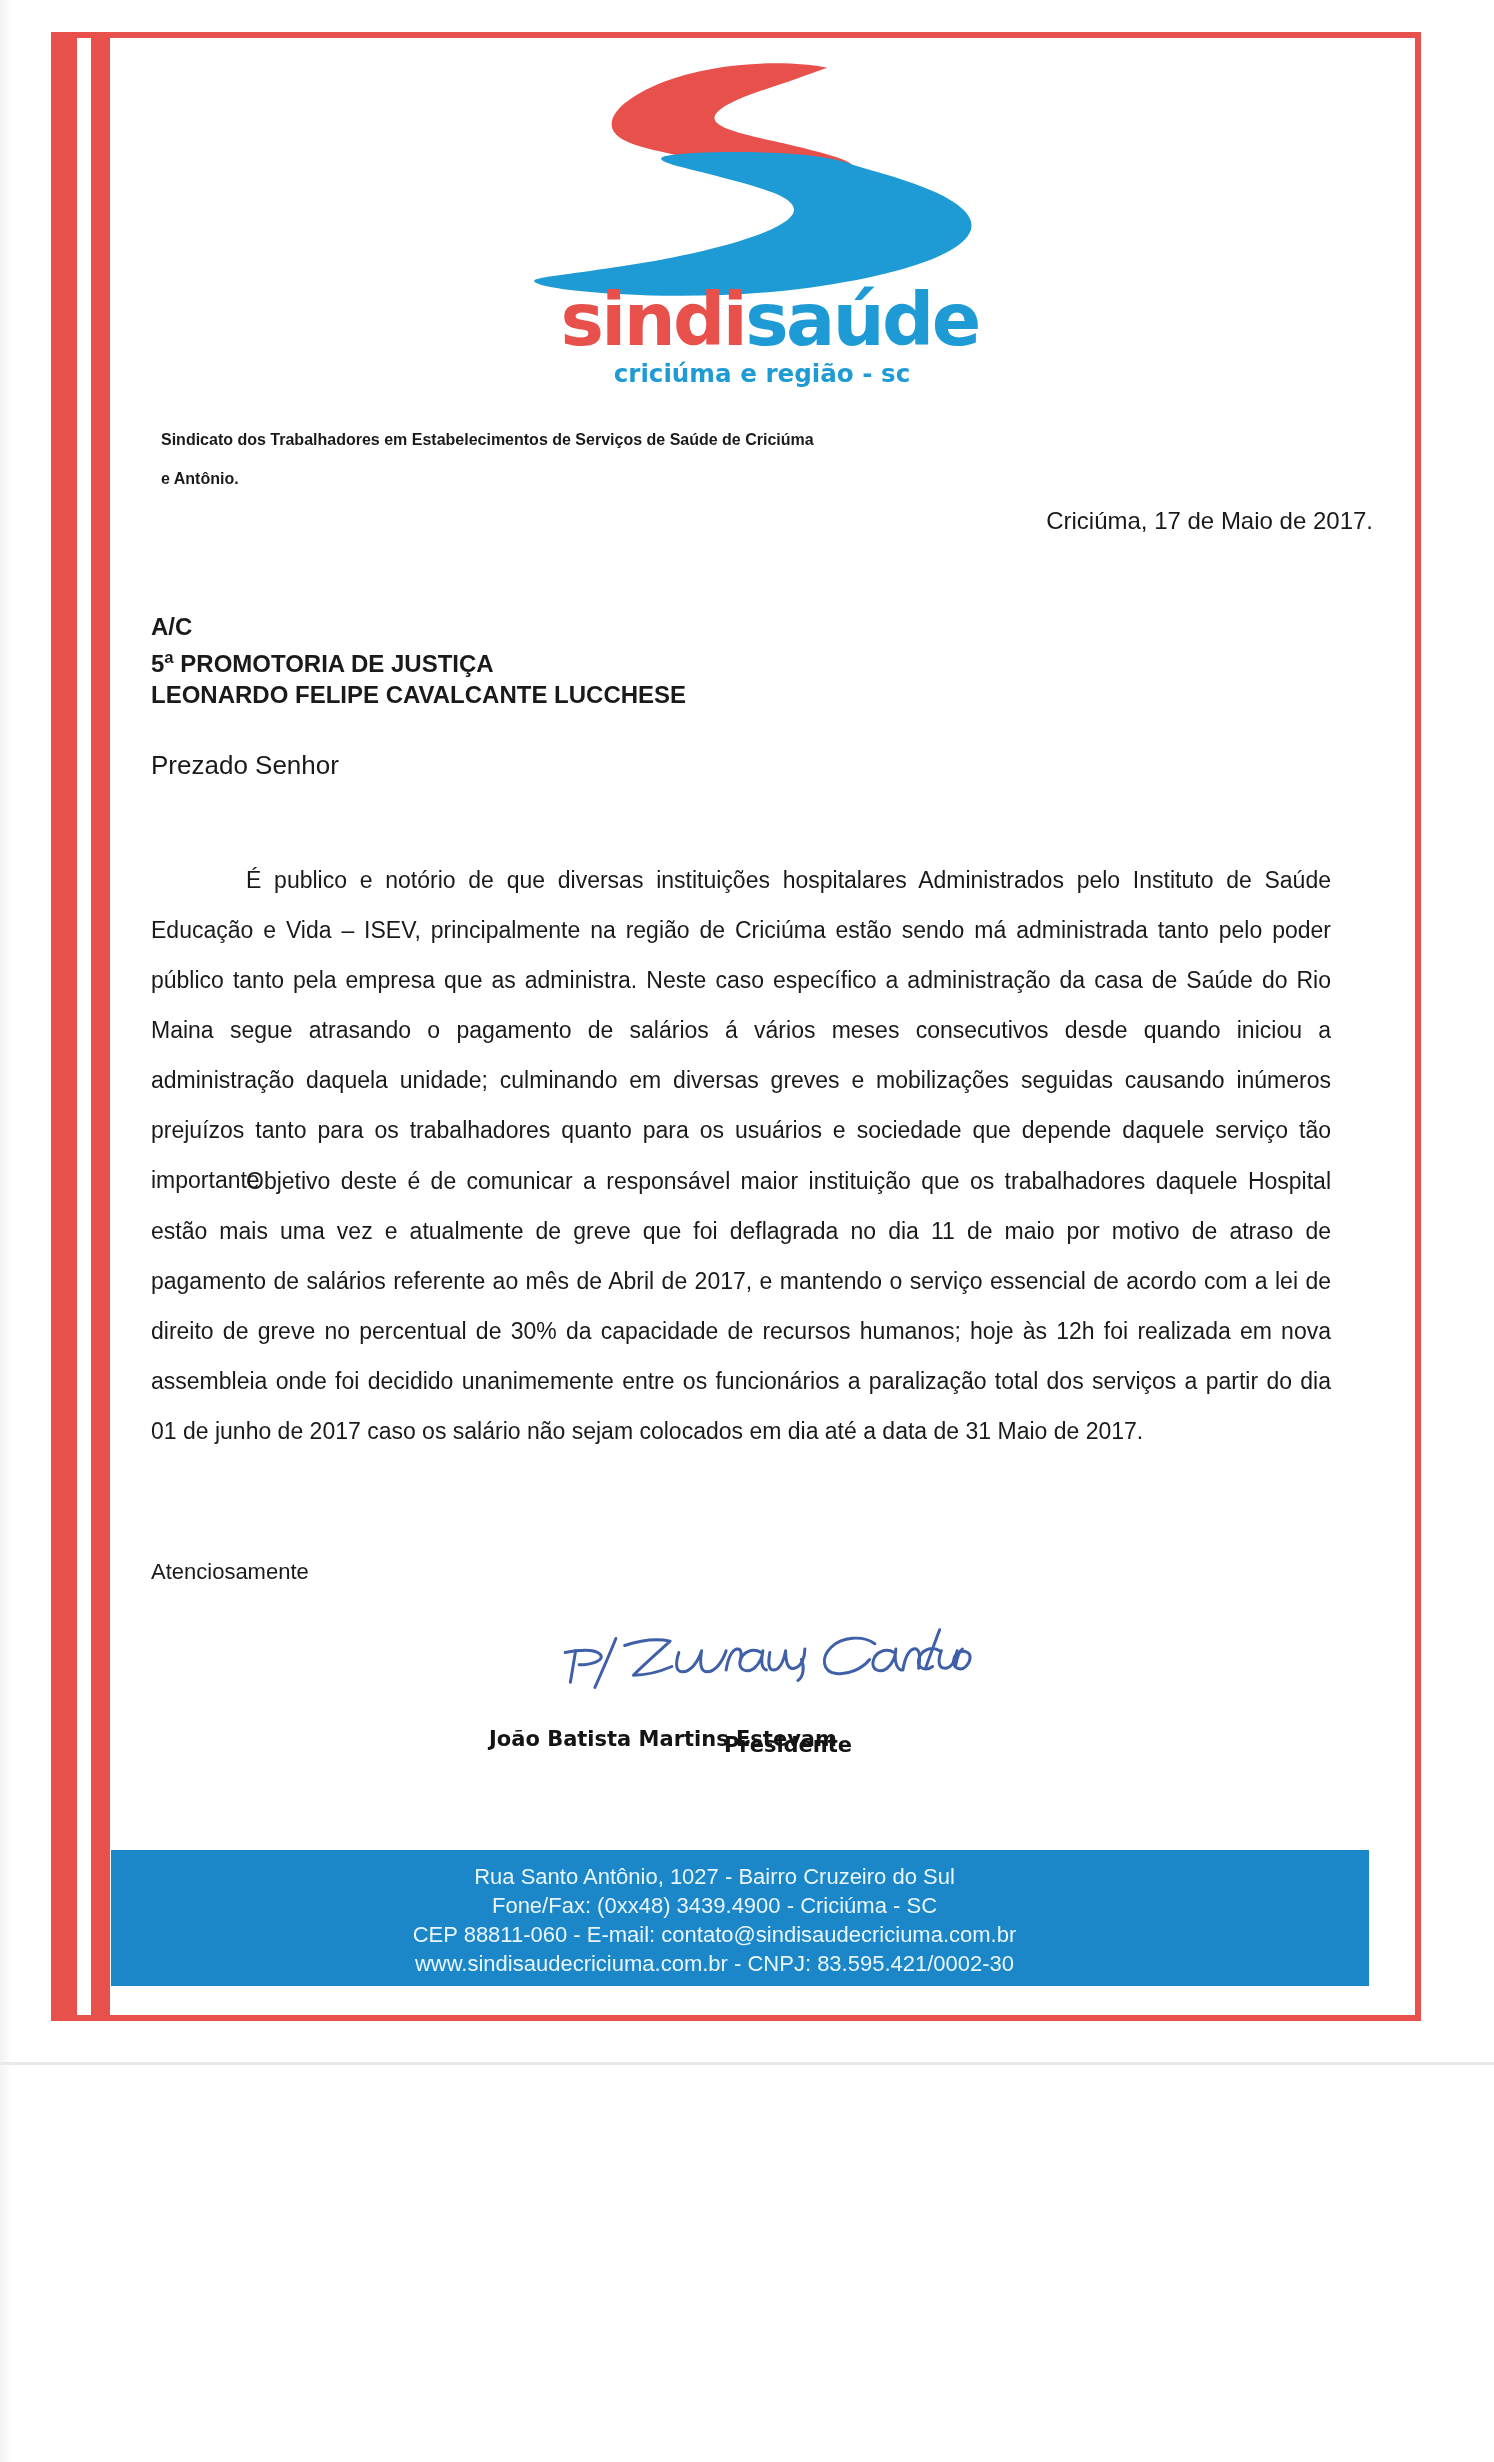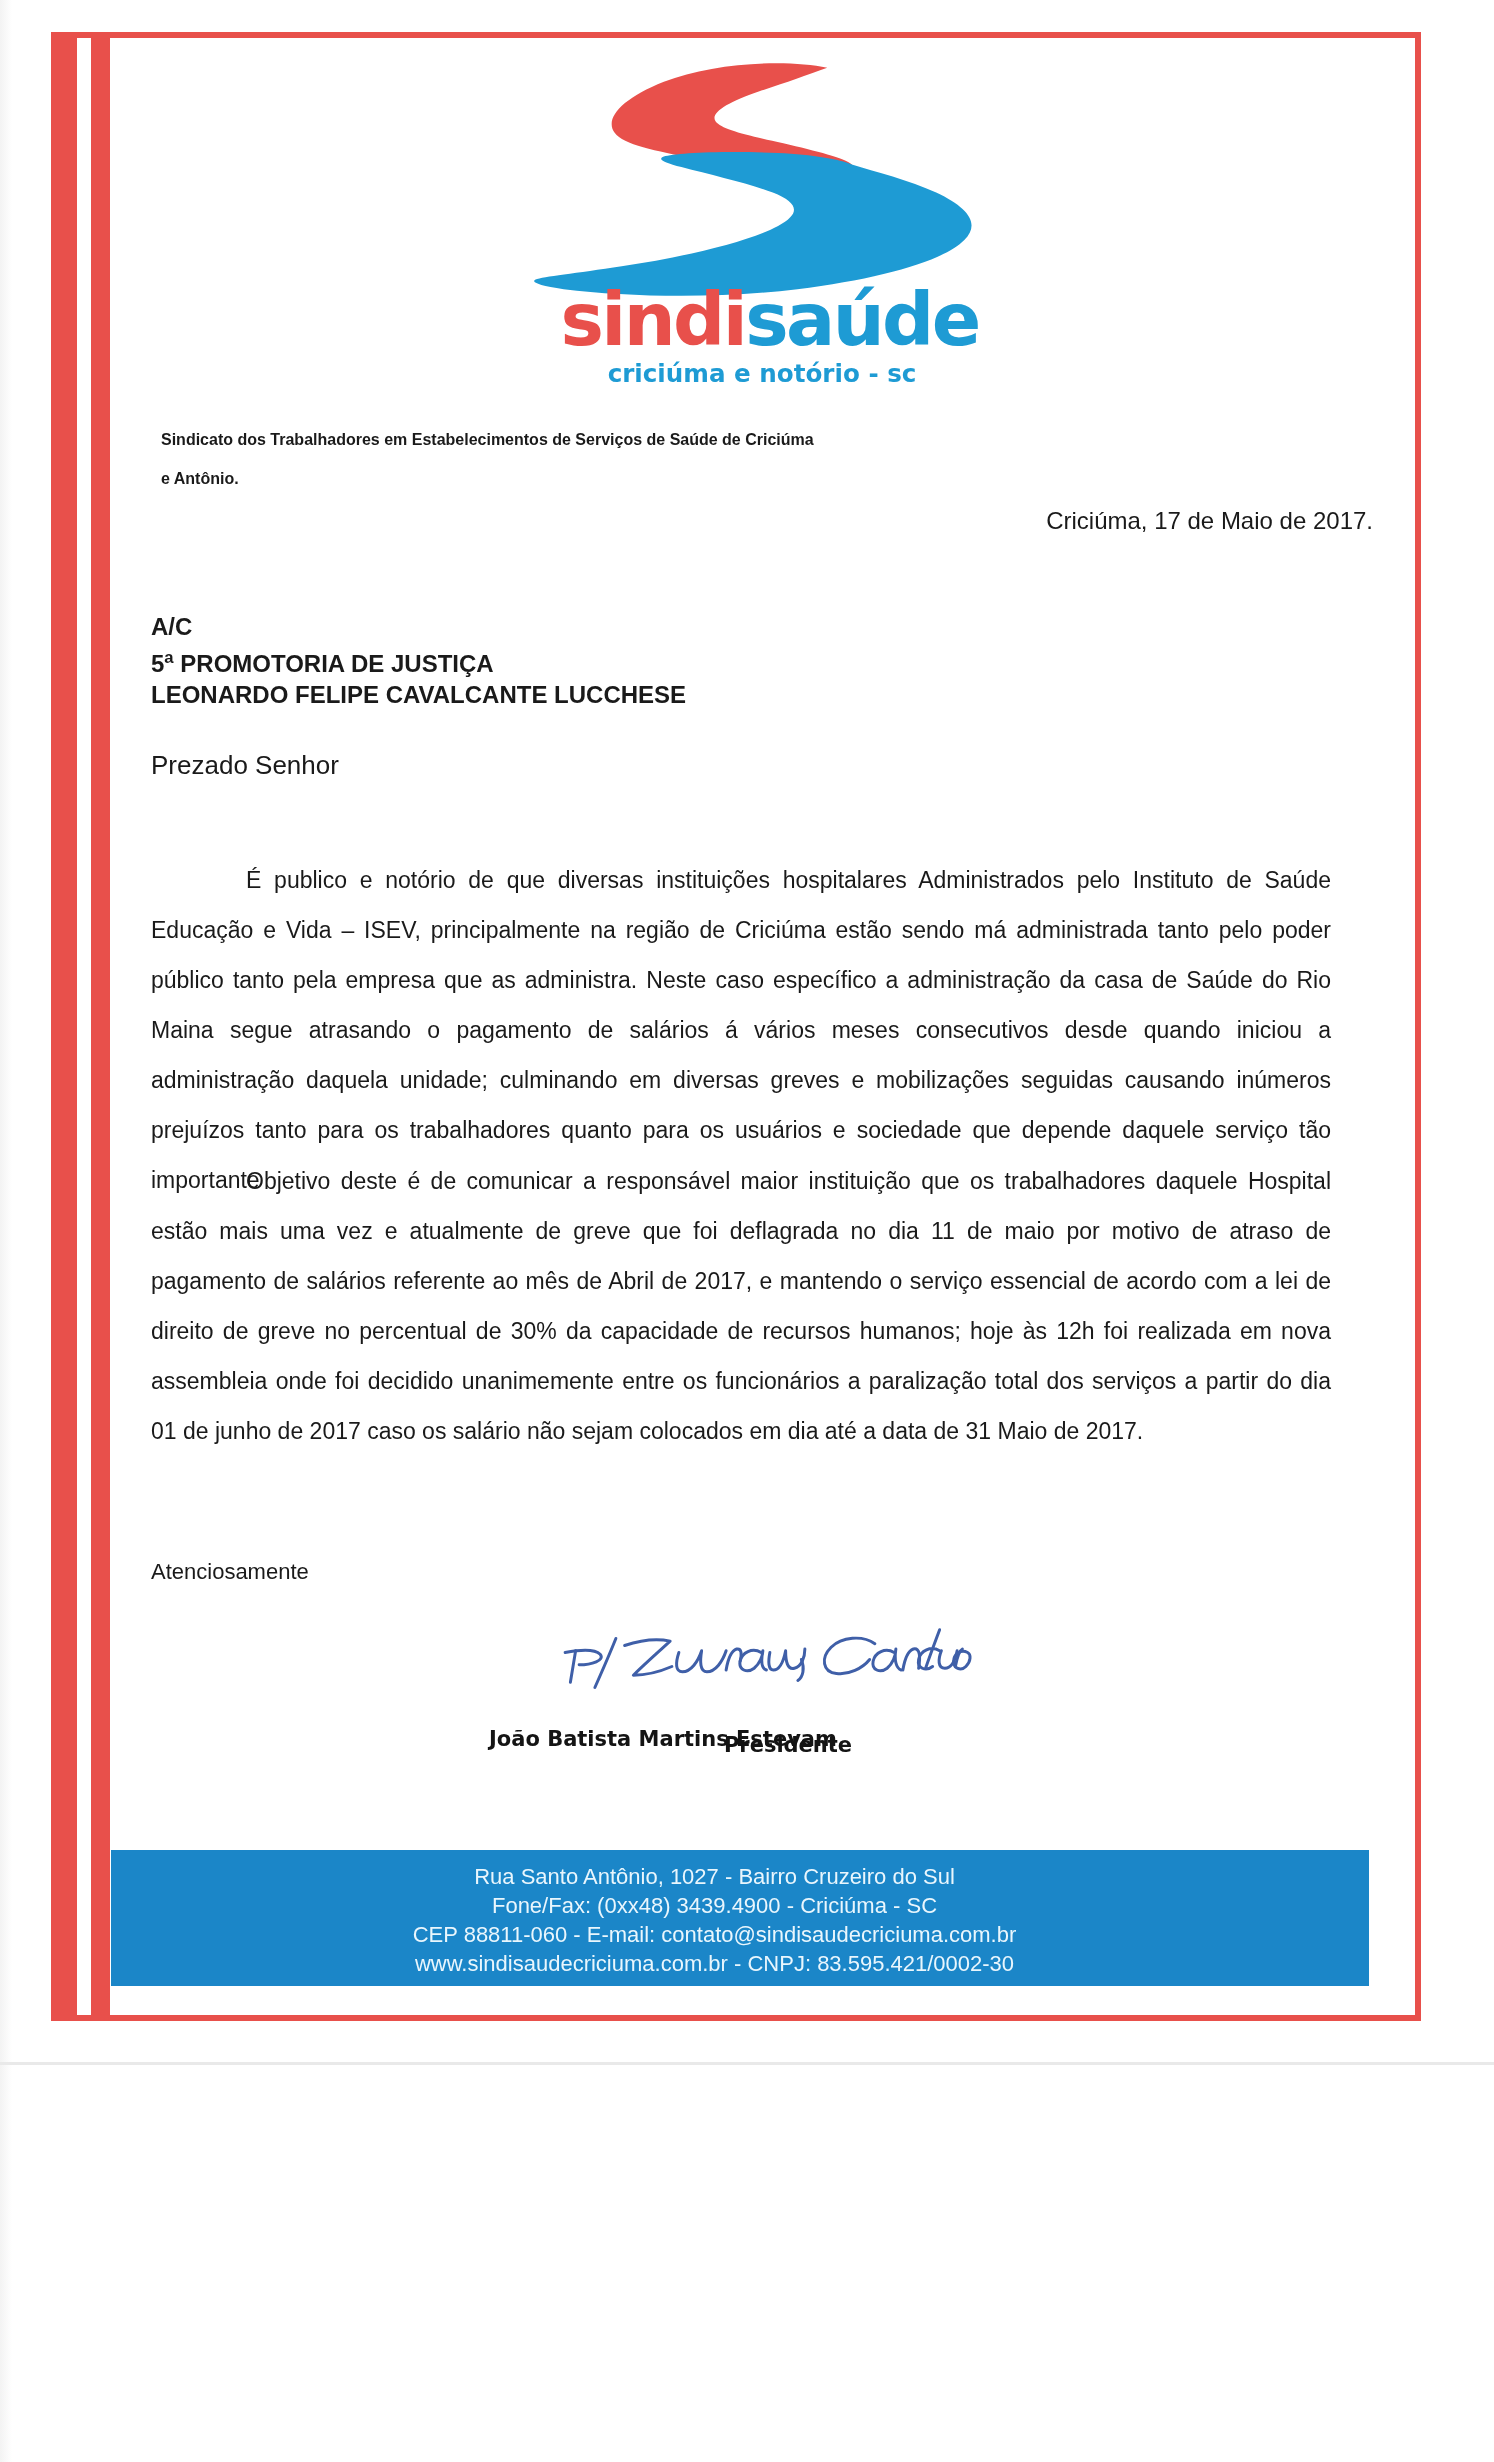--- a/index.html
+++ b/index.html
@@ -315,21 +315,21 @@
                    C 184 233, 256 216, 290 198
                    C 316 184, 314 172, 284 160
                    C 258 150, 214 140, 180 131
                    C 160 126, 152 122, 160 119
                    C 172 115, 230 112, 290 115
                    C 330 117, 360 122, 374 128 Z" fill="#1e9bd4"></path>
         </svg>
 
         <div id="logo-wordmark"><span class="wm-red">sindi</span><span class="wm-blue">saúde</span></div>
 
-        <div id="logo-subtitle">criciúma e notório - sc</div>
+        <div id="logo-subtitle">criciúma e região - sc</div>
       </div>
     </div>
 
     <div id="union-name">
       <div>Sindicato dos Trabalhadores em Estabelecimentos de Serviços de Saúde de Criciúma</div>
       <div>e Antônio.</div>
     </div>
 
     <div id="place-date">Criciúma, 17 de Maio de 2017.</div>
 

